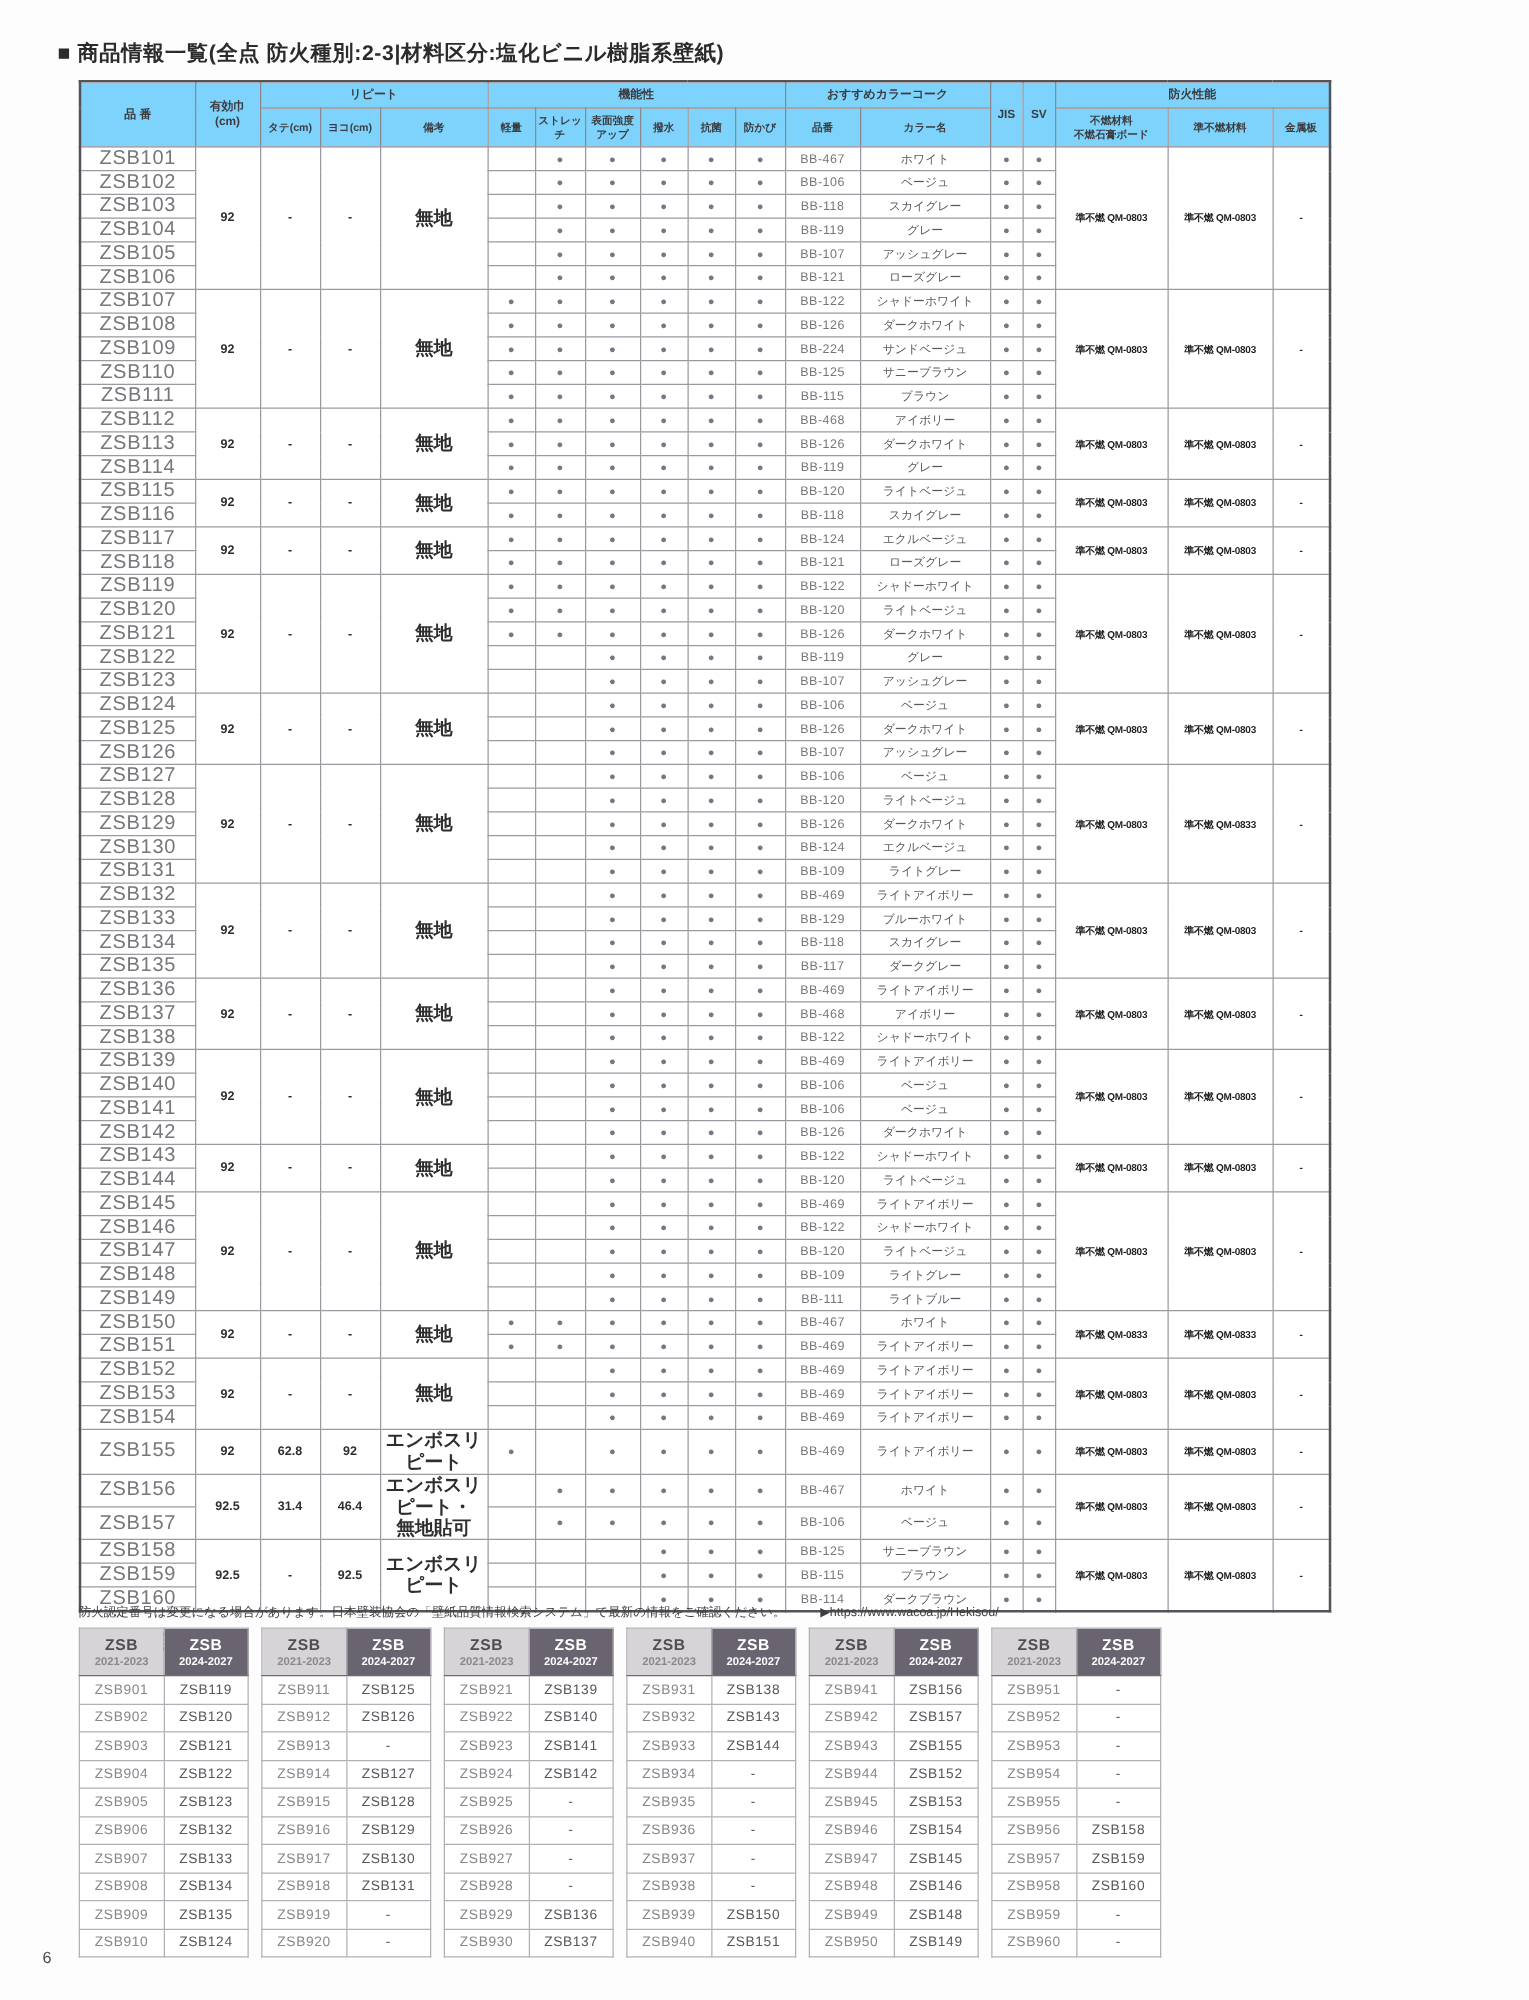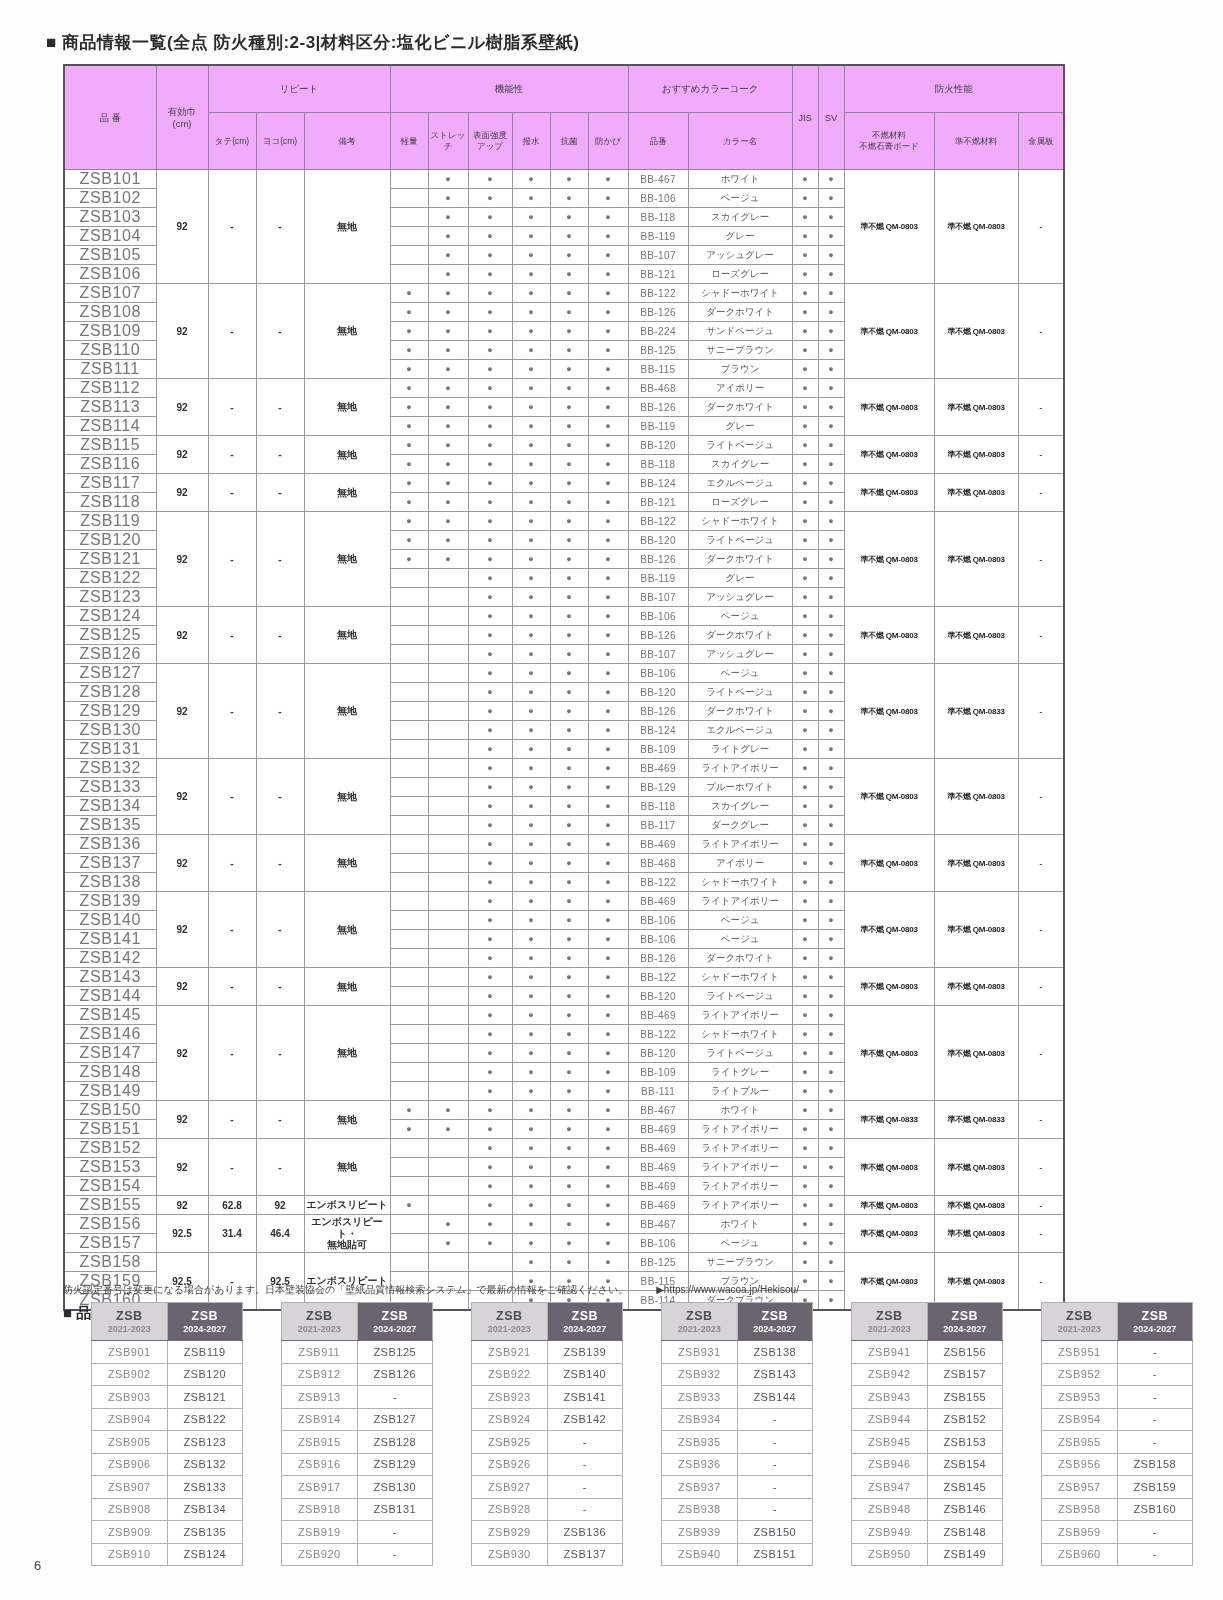--- a/index.html
+++ b/index.html
@@ -6,43 +6,43 @@
   body{
     width:1223px;height:1600px;position:relative;background:#fdfdfd;
     font-family:"Liberation Sans","DejaVu Sans",sans-serif;color:#333;
     -webkit-font-smoothing:antialiased;
   }
   .title{position:absolute;left:46px;top:31px;font-size:17px;font-weight:bold;color:#2b2b2d;letter-spacing:.5px;text-align:right;}
   
   table.main{position:absolute;left:63px;top:64px;border-collapse:collapse;table-layout:fixed;width:1000px;border:2px solid #55535a;}
   table.main th,table.main td{border:1px solid #9b99a0;overflow:hidden;}
   table.main thead th{
-    background:#f0abfc;font-weight:normal;color:#3d3c40;font-size:9.5px;
-    padding:14px 0;line-height:1.25;border-color:#8b898f;
+    background:#7dd3fc;font-weight:bold;color:#3d3c40;font-size:9.5px;
+    padding:1px 0;line-height:1.25;border-color:#8b898f;
   }
   table.main thead tr.sub th{font-size:8.5px;height:28px;}
   table.main thead tr.top th{height:18px;}
   .pre{white-space:pre-line;}
   table.main tbody td{height:17.6px;padding:0;text-align:center;vertical-align:middle;background:#fff;}
   table.main tbody tr td{border-top-color:#c9c7cc;}
   table.main tbody tr.group-start td{border-top-color:#5f5d64;}
   td.pid{font-size:16px;color:#77767a;letter-spacing:.6px;}
   td.num{font-size:10px;font-weight:bold;color:#2e2e30;}
-  td.remark{font-size:10px;font-weight:bold;color:#2e2e30;line-height:1.15;}
+  td.remark{font-size:15px;font-weight:bold;color:#2e2e30;line-height:1.15;}
   td.dot{font-size:9px;color:#7b7386;line-height:1;}
   td.cc{font-size:10px;color:#77767a;letter-spacing:.4px;}
   td.cname{font-size:9.5px;color:#5a585e;text-align:left;padding-left:5px;}
   td.fire{font-size:8px;font-weight:bold;color:#1d1d1f;letter-spacing:-0.2px;white-space:nowrap;}
   
   .footnote{position:absolute;left:63px;top:1283px;font-size:10px;color:#3d3d3f;}
   .footnote .link{margin-left:28px;color:#3d3d3f;}
   
   .xref-title{position:absolute;left:63px;top:1304px;font-size:15px;font-weight:bold;color:#2b2b2d;}
   .xref-wrap{position:absolute;left:63px;top:1302px;display:flex;gap:10px;}
-  table.xref{border-collapse:collapse;table-layout:fixed;width:152px;border:1px solid #6f6d74;margin-left:28px;}
+  table.xref{border-collapse:collapse;table-layout:fixed;width:136px;border:1px solid #6f6d74;}
   table.xref th,table.xref td{border:1px solid #b2b0b6;padding:0;text-align:center;}
   table.xref th{height:37px;vertical-align:middle;border-bottom-color:#6f6d74;}
   table.xref th.old{background:#d7d4d8;}
   table.xref th.new{background:#6a6370;}
   .xh1{font-size:12.5px;font-weight:bold;letter-spacing:.5px;line-height:1.2;}
   .xh2{font-size:9px;line-height:1.2;}
   th.old .xh1{color:#4f4e53;} th.old .xh2{color:#8a888d;font-weight:bold;}
   th.new .xh1,th.new .xh2{color:#fff;font-weight:bold;}
   table.xref td{height:21.5px;font-size:11px;background:#fff;}
   td.xo{color:#87868b;letter-spacing:.5px;}

